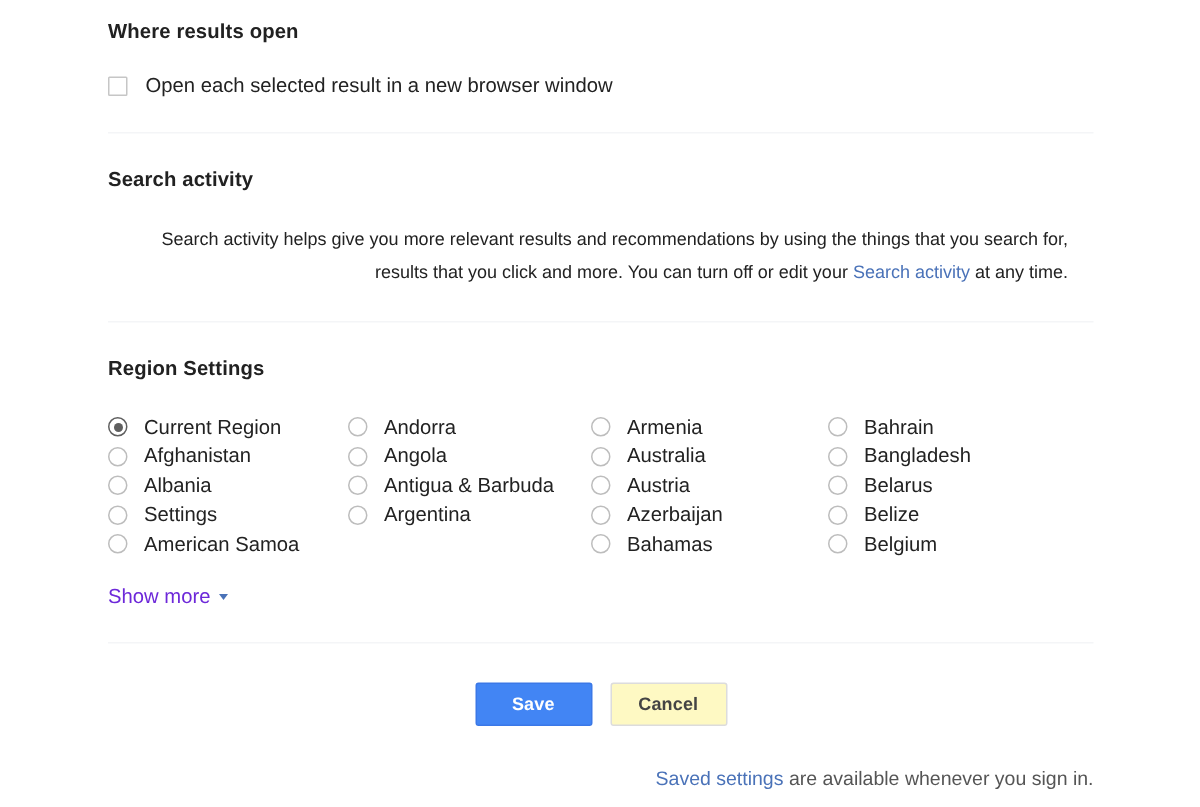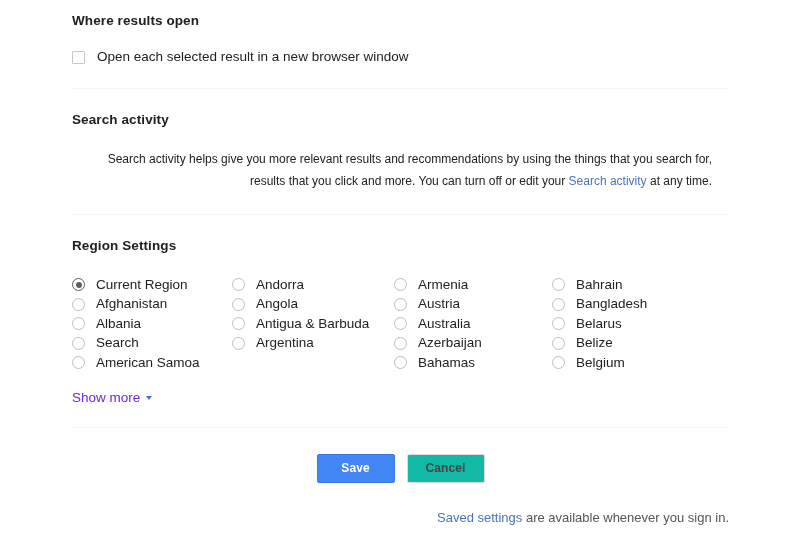--- a/index.html
+++ b/index.html
@@ -194,21 +194,21 @@
     text-align: center;
     letter-spacing: 0.1px;
   }
   .btn-save {
     background: #4285f4;
     border: 1px solid #3b78e7;
     color: #ffffff;
     margin-right: 12px;
   }
   .btn-cancel {
-    background: #14b8a6;
+    background: #fef9c3;
     border: 1px solid #dcdcdc;
     color: #444444;
   }
 
   .footer-note {
     text-align: right;
     font-size: 13px;
     color: #555555;
     margin-top: 27px;
   }
@@ -253,21 +253,21 @@
             <div class="radio-row">
               <span class="radio-circle"></span>
               <span class="radio-label">Afghanistan</span>
             </div>
             <div class="radio-row">
               <span class="radio-circle"></span>
               <span class="radio-label">Albania</span>
             </div>
             <div class="radio-row">
               <span class="radio-circle"></span>
-              <span class="radio-label">Search</span>
+              <span class="radio-label">Settings</span>
             </div>
             <div class="radio-row">
               <span class="radio-circle"></span>
               <span class="radio-label">American Samoa</span>
             </div>
           </div>
           <div class="region-col c2">
             <div class="radio-row">
               <span class="radio-circle"></span>
               <span class="radio-label">Andorra</span>
@@ -285,25 +285,25 @@
               <span class="radio-label">Argentina</span>
             </div>
           </div>
           <div class="region-col c3">
             <div class="radio-row">
               <span class="radio-circle"></span>
               <span class="radio-label">Armenia</span>
             </div>
             <div class="radio-row">
               <span class="radio-circle"></span>
+              <span class="radio-label">Australia</span>
+            </div>
+            <div class="radio-row">
+              <span class="radio-circle"></span>
               <span class="radio-label">Austria</span>
-            </div>
-            <div class="radio-row">
-              <span class="radio-circle"></span>
-              <span class="radio-label">Australia</span>
             </div>
             <div class="radio-row">
               <span class="radio-circle"></span>
               <span class="radio-label">Azerbaijan</span>
             </div>
             <div class="radio-row">
               <span class="radio-circle"></span>
               <span class="radio-label">Bahamas</span>
             </div>
           </div>

